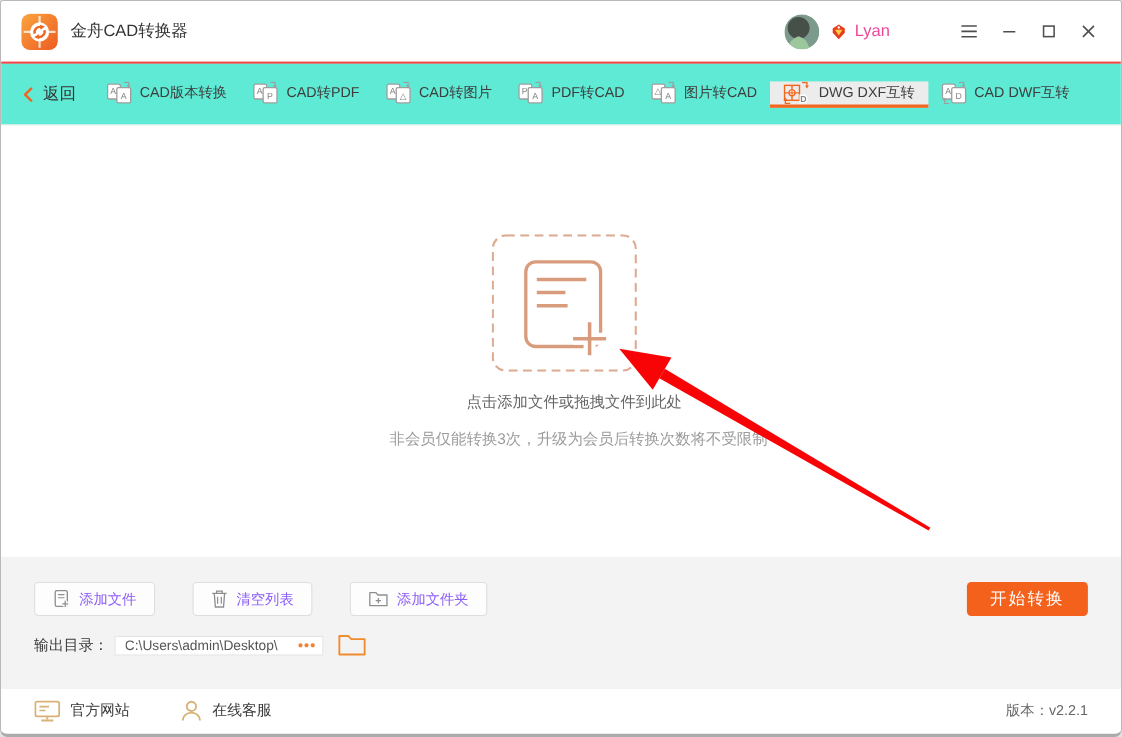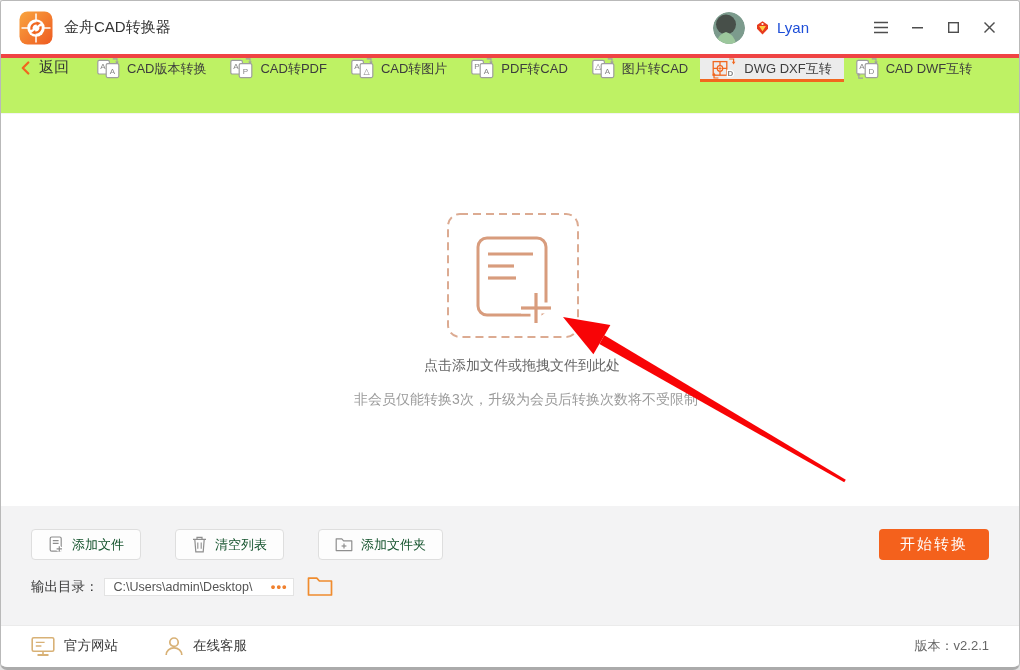--- a/index.html
+++ b/index.html
@@ -7,46 +7,46 @@
     background:#e3e3e3;
     font-family:"Liberation Sans","DejaVu Sans",sans-serif;
     -webkit-font-smoothing:antialiased;
   }
   .window {
     width:1020px; height:670px; background:#fff; position:relative;
     border:1px solid #b9b9b9; border-bottom:3px solid #ababab;
     border-radius:3px 3px 7px 7px; overflow:hidden;
   }
   
-  .titlebar { height:57px; border-bottom:4px solid #ef4444; display:flex; align-items:center; padding:0 16px 0 18px; background:#fff; }
+  .titlebar { height:57px; border-bottom:2px solid #ef4444; display:flex; align-items:center; padding:0 16px 0 18px; background:#fff; }
   .logo { width:34px; height:34px; margin-right:11px; flex:none; display:flex; }
   .app-title { font-size:15px; color:#333; }
   .tb-right { margin-left:auto; display:flex; align-items:center; }
   .avatar { width:32px; height:32px; border-radius:50%; overflow:hidden; flex:none; }
   .vip { margin-left:9px; display:flex; }
-  .username { margin-left:6px; font-size:15px; color:#1d4ed8; }
+  .username { margin-left:6px; font-size:15px; color:#ec4899; }
   .winbtn { width:28px; height:28px; display:flex; align-items:center; justify-content:center; background:none; border:none; cursor:pointer; }
   .winbtn.menu { margin-left:58px; }
   .winbtn + .winbtn { margin-left:8px; }
   
-  .tabbar { height:56px; display:flex; align-items:flex-start; padding-left:20px; background:#bef264; border-bottom:1px solid #f3f3f3; overflow:hidden; }
+  .tabbar { height:56px; display:flex; align-items:center; padding-left:20px; background:#5eead4; border-bottom:1px solid #f3f3f3; overflow:hidden; }
   .back-btn { display:flex; align-items:center; gap:9px; font-size:15px; color:#333; margin-right:16px; cursor:pointer; flex:none; }
   .tab { display:flex; align-items:center; gap:7px; padding:0 12px; font-size:13px; color:#3d3d3d; border-bottom:3px solid transparent; cursor:pointer; white-space:nowrap; flex:none; }
   .tab.selected { background:#ececec; border-bottom-color:#f1671f; }
   .ticon text { font-size:8px; fill:#848484; font-family:"Liberation Sans",sans-serif; }
   
   .main { height:392px; position:relative; background:#fff; }
   .dropzone { position:absolute; left:446px; top:99px; width:132px; height:125px; cursor:pointer; }
   .hint1 { position:absolute; top:243px; left:12px; width:100%; text-align:center; font-size:14px; color:#666; }
   .hint2 { position:absolute; top:277px; left:16px; width:100%; text-align:center; font-size:14px; color:#9b9b9b; }
   .arrow-svg { position:absolute; left:520px; top:180px; pointer-events:none; }
   
   .panel { height:119px; background:#f3f3f4; padding:23px 30px 0; }
   .row1 { display:flex; align-items:center; }
-  .tool-btn { height:31px; padding:0 16px; display:flex; align-items:center; gap:8px; background:#fdfdfd; border:1px solid #dedede; border-radius:4px; font-size:13px; color:#14532d; cursor:pointer; }
+  .tool-btn { height:31px; padding:0 16px; display:flex; align-items:center; gap:8px; background:#fdfdfd; border:1px solid #dedede; border-radius:4px; font-size:13px; color:#8b5cf6; cursor:pointer; }
   .tool-btn + .tool-btn { margin-left:34px; }
   .start-btn { margin-left:auto; width:110px; height:31px; background:#f4611c; color:#fff; border:none; border-radius:4px; font-size:15px; letter-spacing:2px; cursor:pointer; font-family:inherit; }
   .row2 { margin-top:16px; display:flex; align-items:center; }
   .out-label { font-size:13.5px; color:#3a3a3a; }
   .pathbox { margin-left:5px; width:190px; height:18px; border:1px solid #e3e3e3; background:#fff; display:flex; align-items:center; padding:0 5px 0 9px; font-size:12.5px; color:#555; }
   .path-text { flex:1; white-space:nowrap; overflow:hidden; }
   .more-btn { color:#f0812f; font-size:13px; font-weight:bold; letter-spacing:1px; background:none; border:none; cursor:pointer; flex:none; }
   .folder-btn { margin-left:13px; background:none; border:none; cursor:pointer; display:flex; }
   
   .statusbar { height:41px; border-top:1px solid #ebebeb; display:flex; align-items:center; padding:0 30px; background:#fff; }

